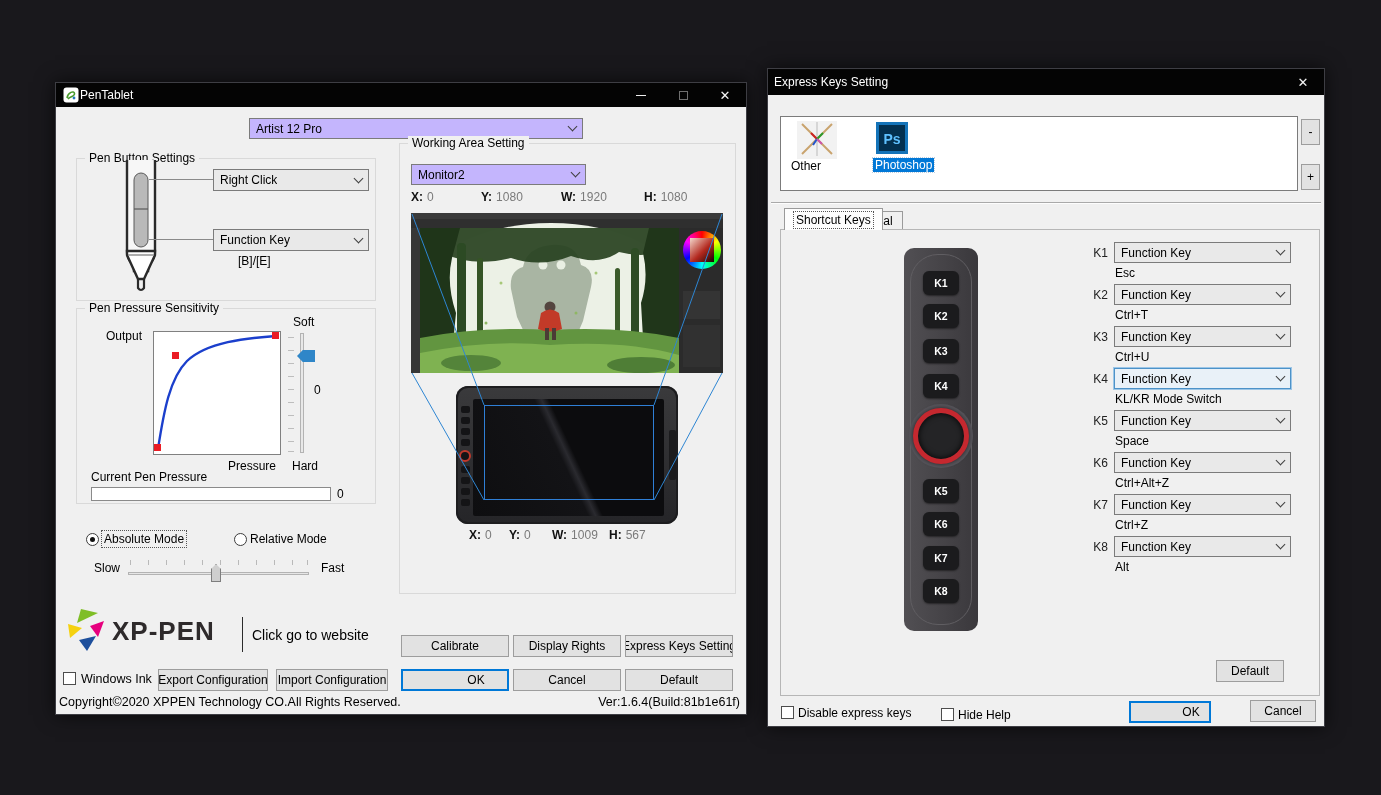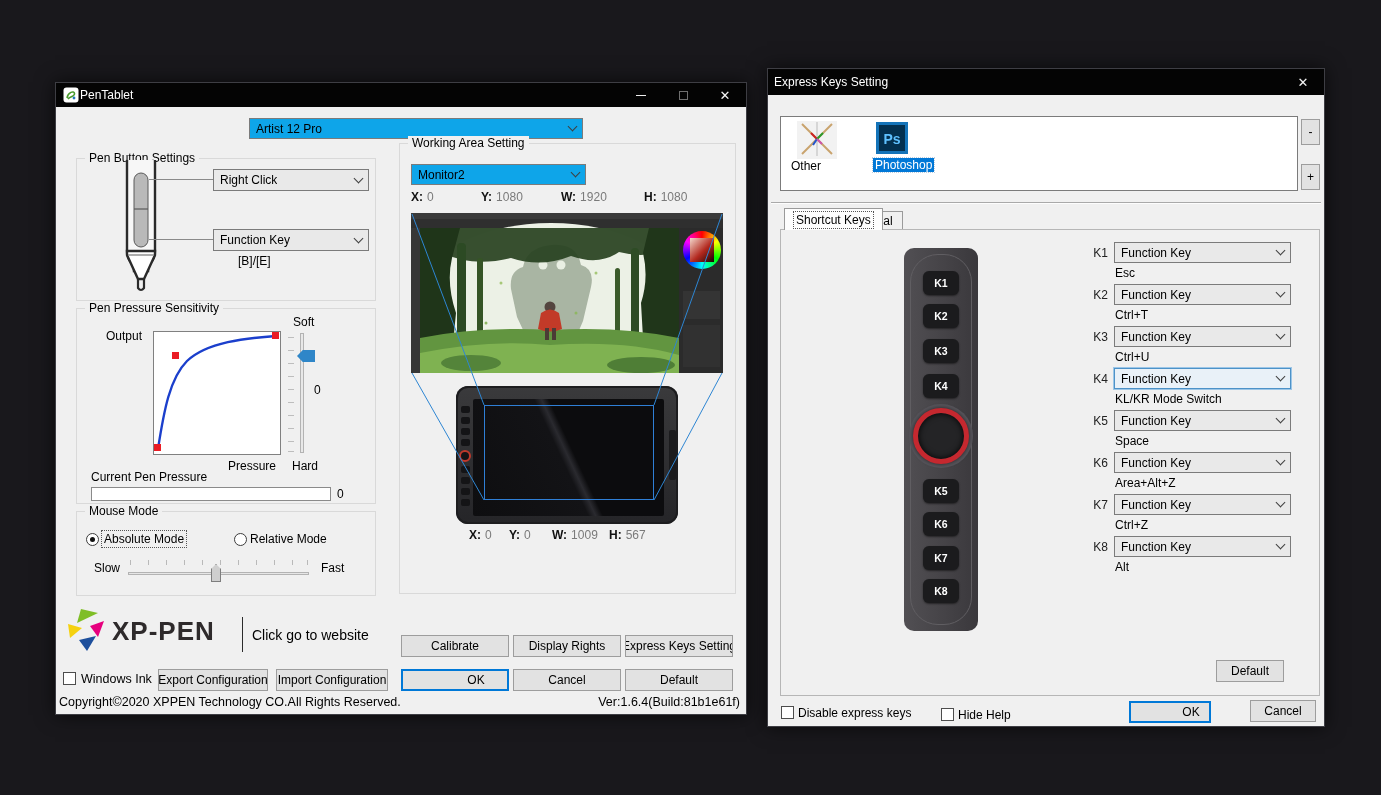--- a/index.html
+++ b/index.html
@@ -14,21 +14,21 @@
   .tb-right { height:26px; }
   .tb-title { font-size:12px; margin-left:6px; white-space:nowrap; }
   .caps { margin-left:auto; display:flex; height:100%; }
   .cap { width:42px; height:100%; display:flex; align-items:center; justify-content:center; color:#fff; font-size:12px; }
   .min-glyph { display:block; width:10px; height:1px; background:#eee; }
   .max-glyph { display:block; width:9px; height:9px; border:1px solid #6f6f6f; }
   .x-glyph { font-size:13px; line-height:1; color:#f4f4f4; }
   .abs { position:absolute; }
   .lbl { position:absolute; font-size:12px; color:#000; white-space:nowrap; }
   .combo { position:absolute; background:#e9e9e9; border:1px solid #7b7b7b; display:flex; align-items:center; justify-content:space-between; padding:0 6px; font-size:12px; color:#000; }
-  .combo.light { background:#0ea5e9; }
+  .combo.light { background:#c4b5fd; }
   .combo .cv { white-space:nowrap; overflow:hidden; }
   .chev { width:7px; height:7px; border-right:1.4px solid #3f3f3f; border-bottom:1.4px solid #3f3f3f; transform:rotate(45deg); margin-top:-4px; flex:0 0 auto; }
   .combo.focused { border-color:#4d92c8; box-shadow:0 0 0 1px rgba(0,120,215,.35); background:#e9f1f8; }
   .btn { position:absolute; background:#e2e2e2; border:1px solid #9d9d9d; font-size:12px; color:#000; display:flex; align-items:center; justify-content:center; white-space:nowrap; overflow:hidden; }
   .btn.primary { border:2px solid #0078d7;padding-left:42px; }
   .group { position:absolute; border:1px solid #d9d9d9; }
   .gt { position:absolute; top:-8px; left:8px; background:#f0f0f0; padding:0 4px; font-size:12px; white-space:nowrap; color:#000; }
   .cbx { position:absolute; width:13px; height:13px; background:#fff; border:1px solid #4d4d4d; }
   .radio { position:absolute; width:13px; height:13px; border:1px solid #3c3c3c; border-radius:50%; background:#fff; }
   .radio.sel::after { content:""; position:absolute; left:3px; top:3px; width:5px; height:5px; border-radius:50%; background:#111; }
@@ -158,23 +158,20 @@
     <div class="vtick" style="left:232px;top:332px"></div>
     <div class="vtick" style="left:232px;top:345px"></div>
     <div class="vtick" style="left:232px;top:358px"></div>
     <div class="vtick" style="left:232px;top:368px"></div>
     <div class="vthumb" style="left:241px;top:267px"></div>
     <span class="lbl" style="left:258px;top:300px">0</span>
     <span class="lbl" style="left:35px;top:387px">Current Pen Pressure</span>
     <div class="pbar" style="left:35px;top:404px;width:240px;height:14px"></div>
     <span class="lbl" style="left:281px;top:404px">0</span>
 
-    <div class="group" style="left:20px;top:428px;width:300px;height:85px">
-      <span class="gt">Mouse Mode</span>
-    </div>
     <div class="radio sel" style="left:30px;top:450px"></div>
     <span class="lbl focus-dotted" style="left:46px;top:448px;padding:1px 2px">Absolute Mode</span>
     <div class="radio" style="left:178px;top:450px"></div>
     <span class="lbl" style="left:194px;top:449px">Relative Mode</span>
     <span class="lbl" style="left:38px;top:478px">Slow</span>
     <div class="htick" style="left:74px;top:477px"></div>
     <div class="htick" style="left:92px;top:477px"></div>
     <div class="htick" style="left:110px;top:477px"></div>
     <div class="htick" style="left:128px;top:477px"></div>
     <div class="htick" style="left:146px;top:477px"></div>
@@ -386,21 +383,21 @@
         <span class="cv">Function Key</span>
         <span class="chev"></span>
       </div>
     <span class="ksub" style="left:347px;top:365px">Space</span>
 
     <span class="krow-label" style="left:320px;top:387px">K6</span>
     <div class="combo" style="left:346px;top:383px;width:177px;height:21px">
         <span class="cv">Function Key</span>
         <span class="chev"></span>
       </div>
-    <span class="ksub" style="left:347px;top:407px">Area+Alt+Z</span>
+    <span class="ksub" style="left:347px;top:407px">Ctrl+Alt+Z</span>
 
     <span class="krow-label" style="left:320px;top:429px">K7</span>
     <div class="combo" style="left:346px;top:425px;width:177px;height:21px">
         <span class="cv">Function Key</span>
         <span class="chev"></span>
       </div>
     <span class="ksub" style="left:347px;top:449px">Ctrl+Z</span>
 
     <span class="krow-label" style="left:320px;top:471px">K8</span>
     <div class="combo" style="left:346px;top:467px;width:177px;height:21px">

